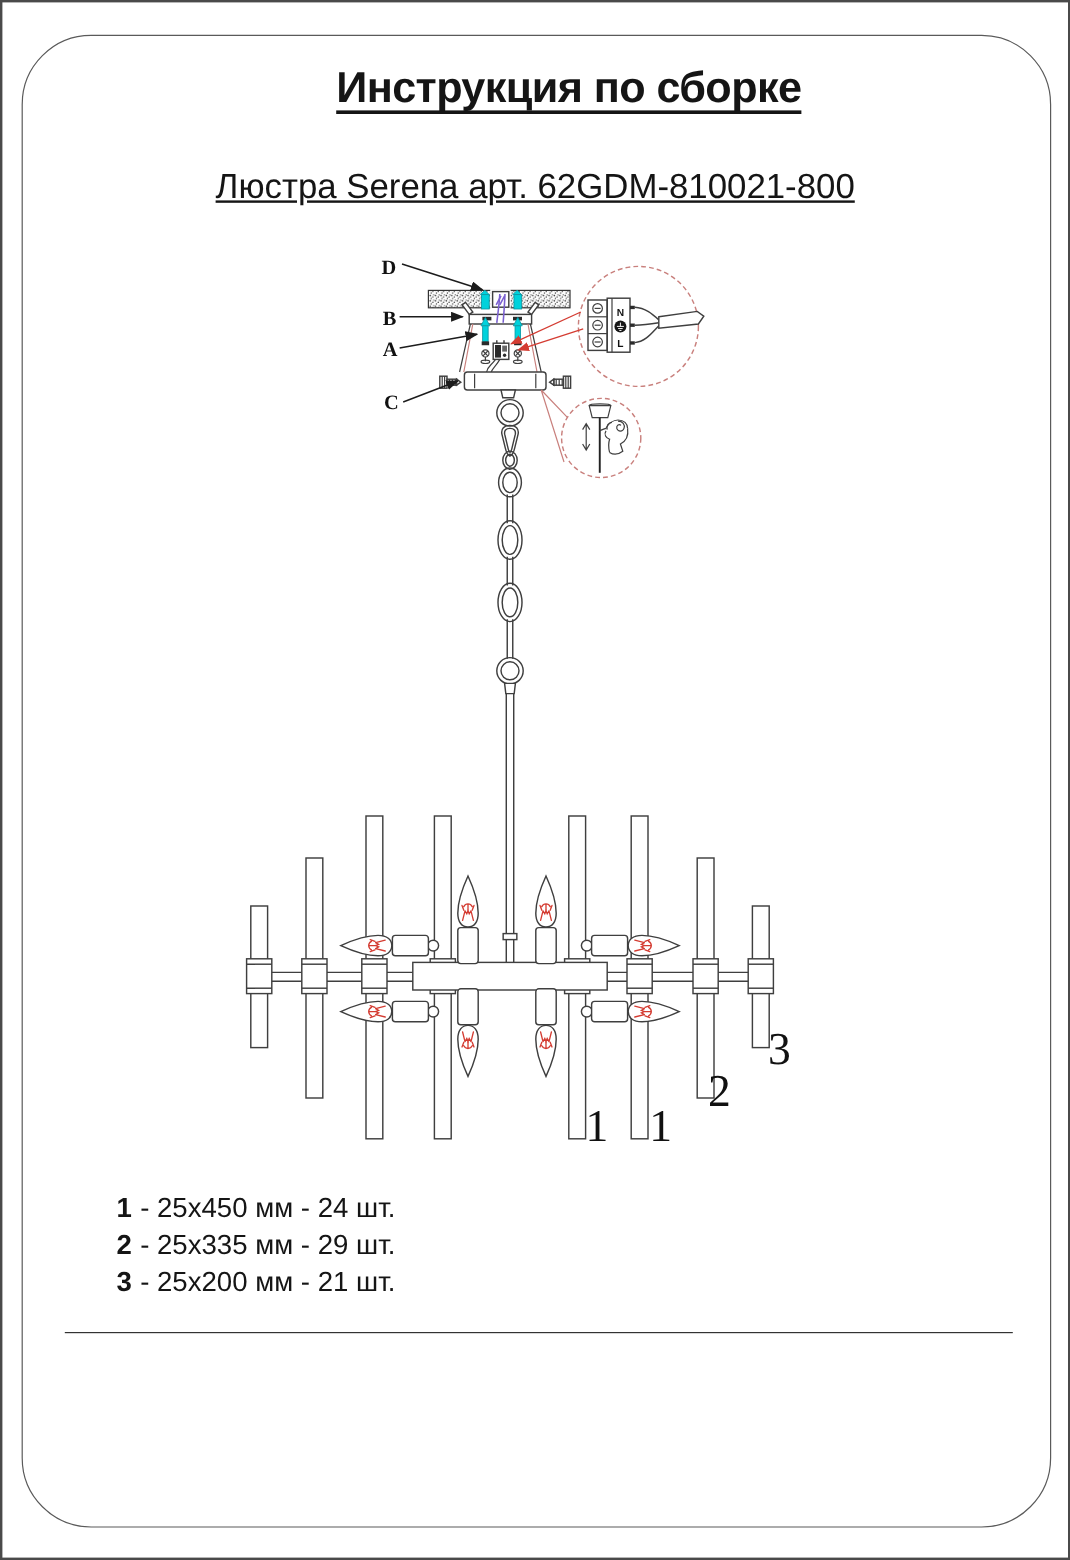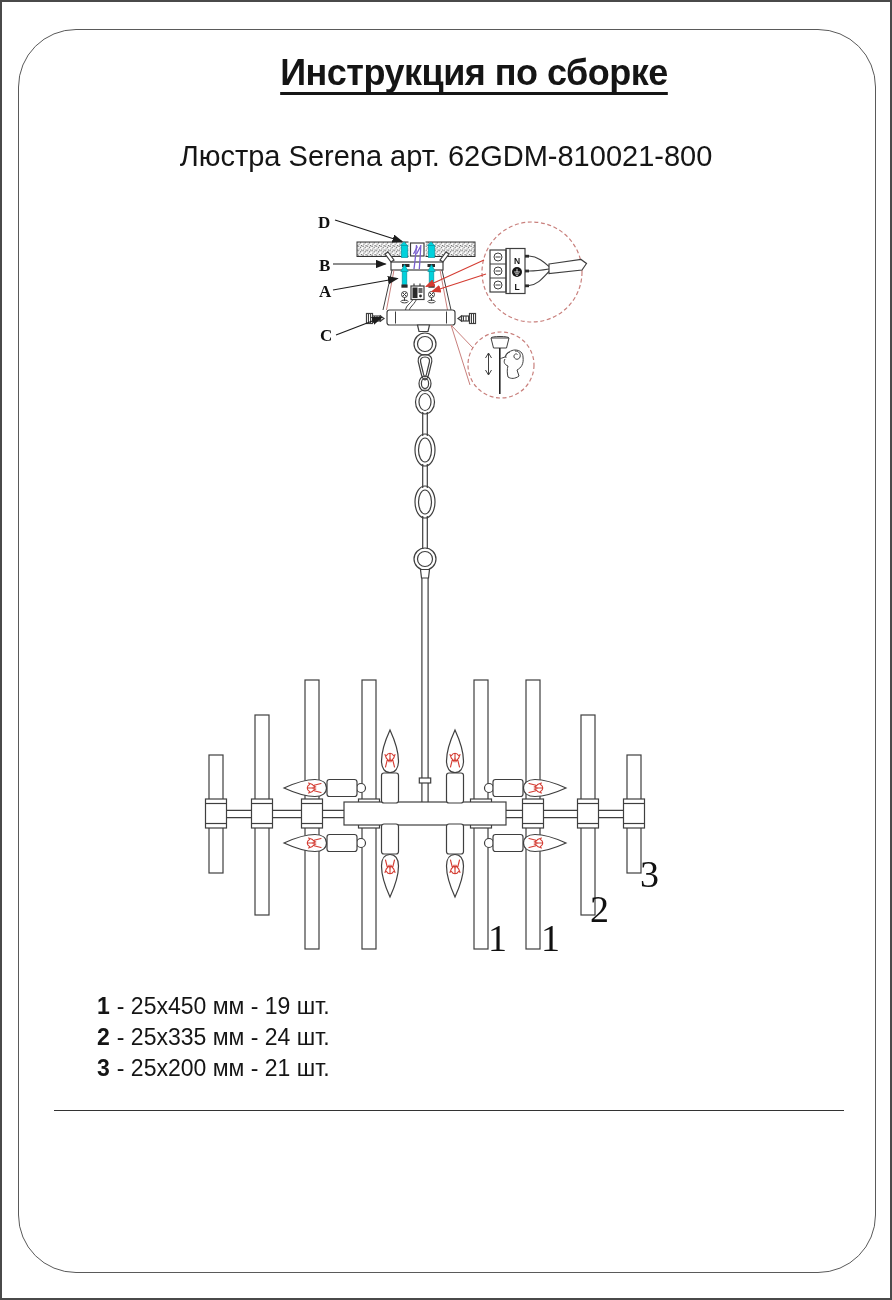--- a/index.html
+++ b/index.html
@@ -12,21 +12,21 @@
     position:absolute; left:16px; top:27px; width:856px; height:1242px;
     border:1.5px solid #5a5a5a; border-radius:58px; pointer-events:none;
   }
   .title{
     position:absolute; top:50px; left:0; width:100%; text-align:center;
     font-size:36px; font-weight:700; letter-spacing:-0.5px;
     text-decoration:underline; text-decoration-thickness:2.5px; text-underline-offset:7px;padding-left:28px;
   }
   .subtitle{
     position:absolute; top:138px; left:0; width:100%; text-align:center;
-    font-size:29px; font-weight:400;
+    font-size:29px; font-weight:400;text-decoration:underline;
   }
   .diagram-svg{ position:absolute; left:0; top:0; width:892px; height:1300px; }
   .parts-list{ position:absolute; left:95px; top:991px; font-size:23px; }
   .part-row{ display:flex; gap:7px; height:31px; align-items:baseline;}
   .part-num{ font-weight:700; }
   .divider{ position:absolute; left:52px; top:1108px; width:790px; border-top:1.6px solid #333; }
   .specs{ position:absolute; left:78px; top:1124px; font-size:22.5px; line-height:31.5px; }
 
   
   .ln  { fill:#fff; stroke:var(--line,#3f3f3f); stroke-width:1.2; }
@@ -294,25 +294,25 @@
       <text x="486" y="949" class="tag-text">1</text>
       <text x="539" y="949" class="tag-text">1</text>
       <text x="588" y="920" class="tag-text">2</text>
       <text x="638" y="885" class="tag-text">3</text>
     </g>
   </svg>
 
   <div class="parts-list">
     <div class="part-row">
       <span class="part-num">1</span>
-      <span class="part-desc">- 25x450 мм - 19 шт.</span>
+      <span class="part-desc">- 25x450 мм - 24 шт.</span>
     </div>
     <div class="part-row">
       <span class="part-num">2</span>
-      <span class="part-desc">- 25x335 мм - 24 шт.</span>
+      <span class="part-desc">- 25x335 мм - 29 шт.</span>
     </div>
     <div class="part-row">
       <span class="part-num">3</span>
       <span class="part-desc">- 25x200 мм - 21 шт.</span>
     </div>
   </div>
 
   <div class="divider"></div>
 
 </div>

